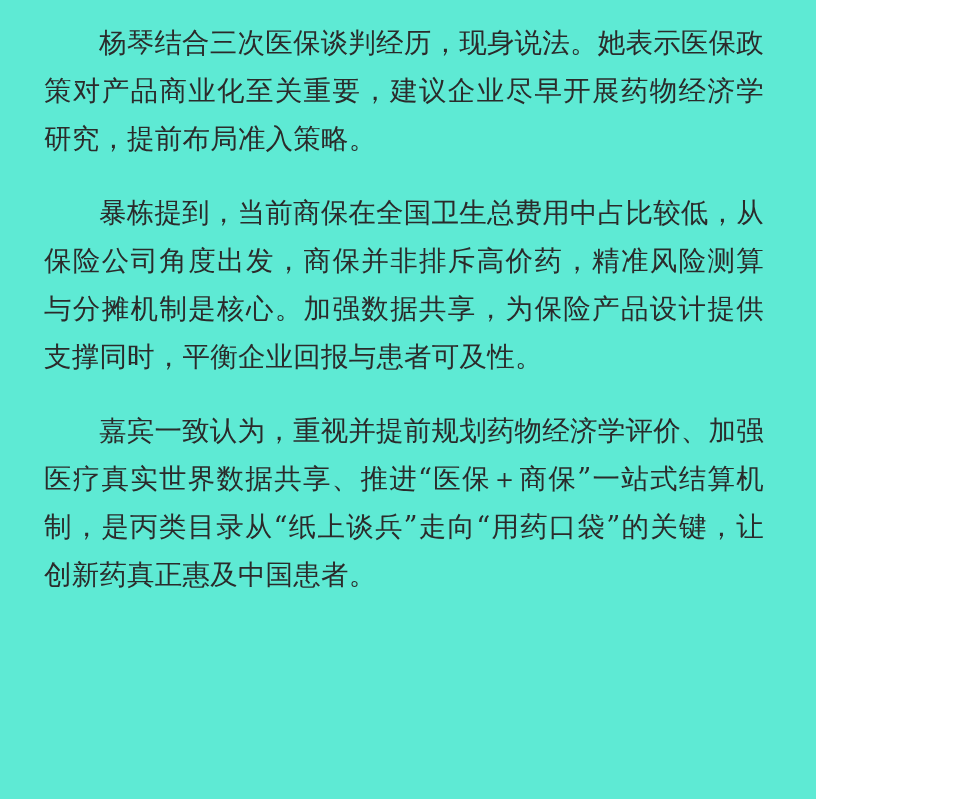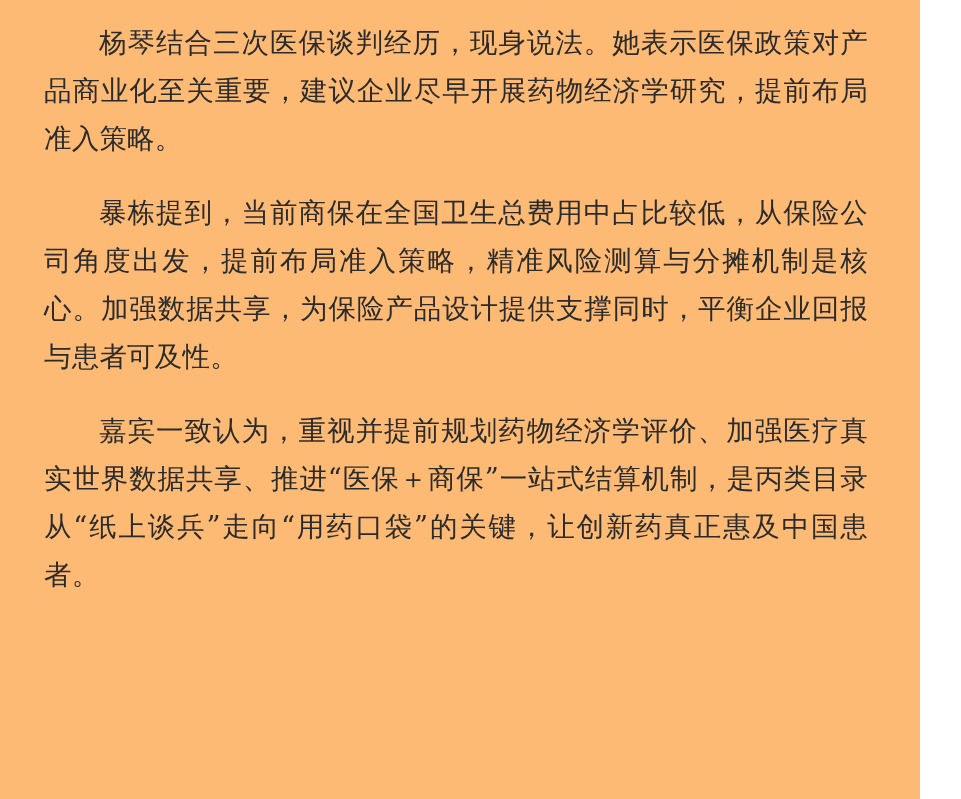--- a/index.html
+++ b/index.html
@@ -8,23 +8,23 @@
   }
   body {
     width: 961px;
     height: 799px;
     background: #ffffff;
     font-family: "Liberation Serif", "DejaVu Serif", serif;
     overflow: hidden;
   }
   .page {
     position: relative;
-    width: 920px;
+    width: 816px;
     height: 799px;
-    background: #fdba74;
+    background: #5eead4;
     box-sizing: border-box;
     padding: 18px 52px 0 44px;
   }
   .doc-body {
     display: block;
   }
   .para {
     font-size: 27.5px;
     line-height: 48px;
     color: #2b2b2b;
@@ -39,16 +39,16 @@
   .para:last-child {
     margin-bottom: 0;
   }
 </style>
 </head>
 <body>
 
 <div class="page">
   <div class="doc-body">
     <p class="para">杨琴结合三次医保谈判经历，现身说法。她表示医保政策对产品商业化至关重要，建议企业尽早开展药物经济学研究，提前布局准入策略。</p>
-    <p class="para">暴栋提到，当前商保在全国卫生总费用中占比较低，从保险公司角度出发，提前布局准入策略，精准风险测算与分摊机制是核心。加强数据共享，为保险产品设计提供支撑同时，平衡企业回报与患者可及性。</p>
+    <p class="para">暴栋提到，当前商保在全国卫生总费用中占比较低，从保险公司角度出发，商保并非排斥高价药，精准风险测算与分摊机制是核心。加强数据共享，为保险产品设计提供支撑同时，平衡企业回报与患者可及性。</p>
     <p class="para">嘉宾一致认为，重视并提前规划药物经济学评价、加强医疗真实世界数据共享、推进“医保＋商保”一站式结算机制，是丙类目录从“纸上谈兵”走向“用药口袋”的关键，让创新药真正惠及中国患者。</p>
   </div>
 </div>
 
 </body></html>

